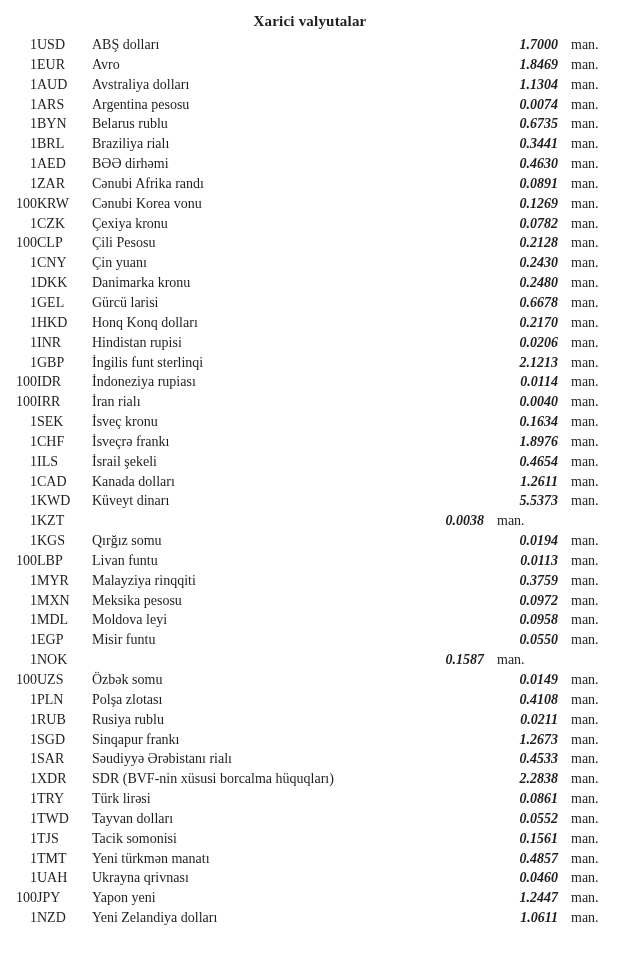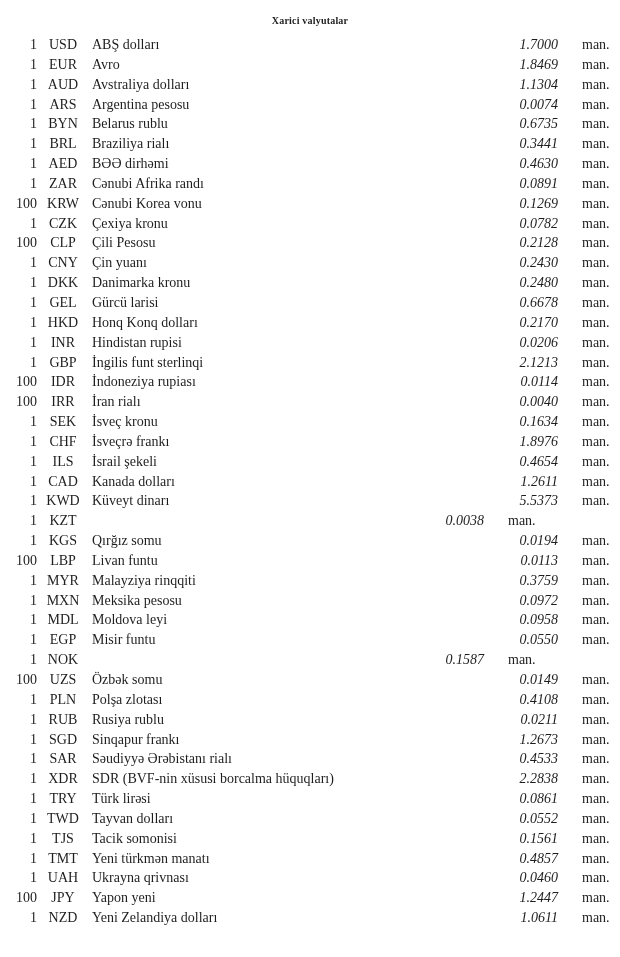--- a/index.html
+++ b/index.html
@@ -16,56 +16,56 @@
   }
   .page {
     box-sizing: border-box;
     width: 620px;
     height: 957px;
     padding-top: 11px;
   }
   .title {
     text-align: center;
     font-weight: bold;
-    font-size: 10px;
+    font-size: 15px;
     line-height: 20px;
     letter-spacing: 0.2px;
   }
   .rows {
     margin-top: 4px;
   }
   .row {
     display: grid;
     grid-template-columns: 37px 52px 1fr 74px 44px;
     box-sizing: border-box;
     padding-right: 18px;
     height: 19.85px;
     line-height: 19.85px;
     font-size: 14px;
     align-items: baseline;
   }
   .qty {
     text-align: right;
   }
   .code {
-    text-align: center;
+    text-align: left;
   }
   .name {
     padding-left: 3px;
     white-space: nowrap;
     overflow: hidden;
   }
   .rate {
     text-align: right;
-    font-weight: normal;
+    font-weight: bold;
     font-style: italic;
   }
   .unit {
     text-align: left;
-    padding-left: 24px;
+    padding-left: 13px;
   }
 </style>
 </head>
 <body>
 
 <div class="page">
   <div class="title">Xarici valyutalar</div>
 
   <div class="rows">
   <div class="row">

